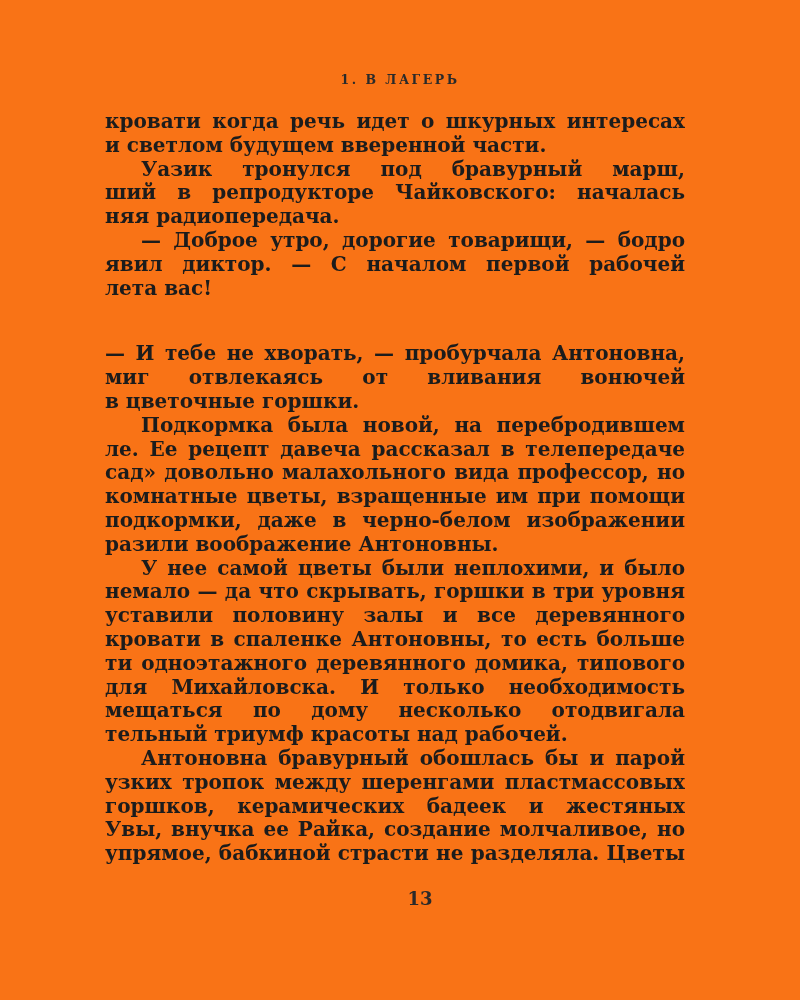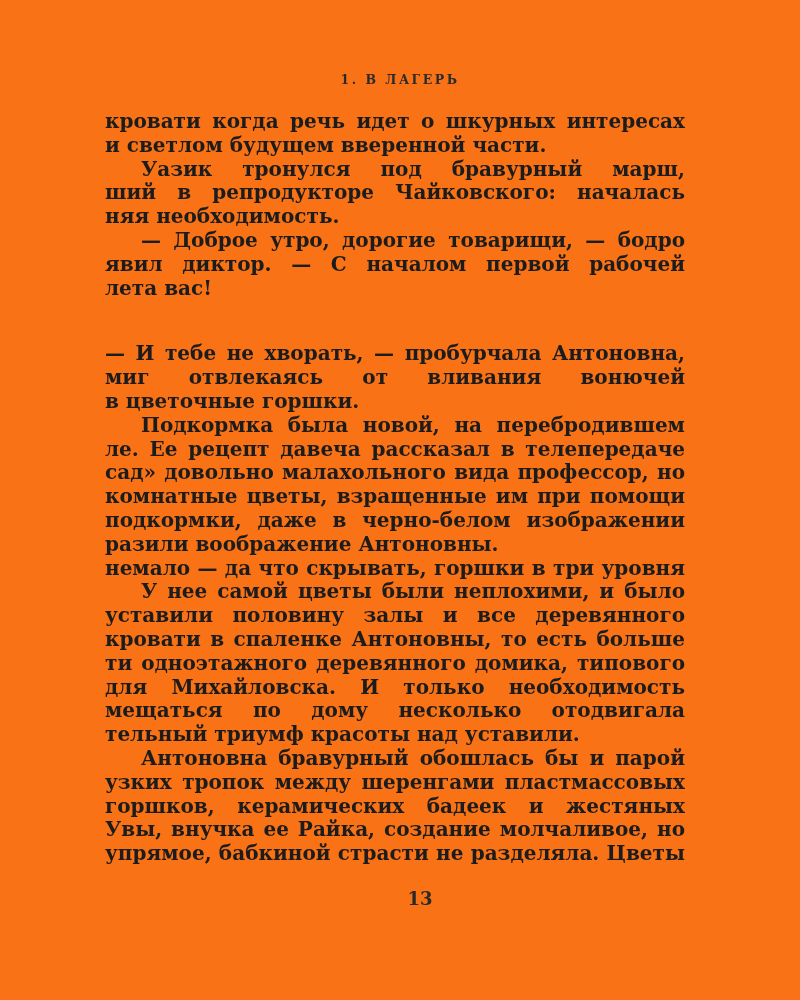--- a/index.html
+++ b/index.html
@@ -73,21 +73,21 @@
   <div class="running-header">1. В ЛАГЕРЬ</div>
 
   <div class="text-body">
       <div class="paragraph">
         <div class="line">кровати когда речь идет о шкурных интересах</div>
         <div class="line last">и светлом будущем вверенной части.</div>
       </div>
       <div class="paragraph">
         <div class="line indent">Уазик тронулся под бравурный марш, сменив-</div>
         <div class="line">ший в репродукторе Чайковского: началась утрен-</div>
-        <div class="line last">няя необходимость.</div>
+        <div class="line last">няя радиопередача.</div>
       </div>
       <div class="paragraph">
         <div class="line indent">— Доброе утро, дорогие товарищи, — бодро за-</div>
         <div class="line">явил диктор. — С началом первой рабочей недели</div>
         <div class="line last">лета вас!</div>
       </div>
       <div class="section-gap"></div>
       <div class="paragraph">
         <div class="line">— И тебе не хворать, — пробурчала Антоновна, на</div>
         <div class="line">миг отвлекаясь от вливания вонючей подкормки</div>
@@ -95,28 +95,28 @@
       </div>
       <div class="paragraph">
         <div class="line indent">Подкормка была новой, на перебродившем сус-</div>
         <div class="line">ле. Ее рецепт давеча рассказал в телепередаче «Наш</div>
         <div class="line">сад» довольно малахольного вида профессор, но</div>
         <div class="line">комнатные цветы, взращенные им при помощи</div>
         <div class="line">подкормки, даже в черно-белом изображении по-</div>
         <div class="line last">разили воображение Антоновны.</div>
       </div>
       <div class="paragraph">
+        <div class="line indent">У нее самой цветы были неплохими, и было их</div>
         <div class="line">немало — да что скрывать, горшки в три уровня</div>
-        <div class="line indent">У нее самой цветы были неплохими, и было их</div>
         <div class="line">уставили половину залы и все деревянного вокруг</div>
         <div class="line">кровати в спаленке Антоновны, то есть больше тре-</div>
         <div class="line">ти одноэтажного деревянного домика, типового</div>
         <div class="line">для Михайловска. И только необходимость пере-</div>
         <div class="line">мещаться по дому несколько отодвигала оконча-</div>
-        <div class="line last">тельный триумф красоты над уставили.</div>
+        <div class="line last">тельный триумф красоты над рабочей.</div>
       </div>
       <div class="paragraph">
         <div class="line indent">Антоновна бравурный обошлась бы и парой</div>
         <div class="line">узких тропок между шеренгами пластмассовых</div>
         <div class="line">горшков, керамических бадеек и жестяных банок.</div>
         <div class="line">Увы, внучка ее Райка, создание молчаливое, но</div>
         <div class="line">упрямое, бабкиной страсти не разделяла. Цветы</div>
       </div>
     </div>
 

